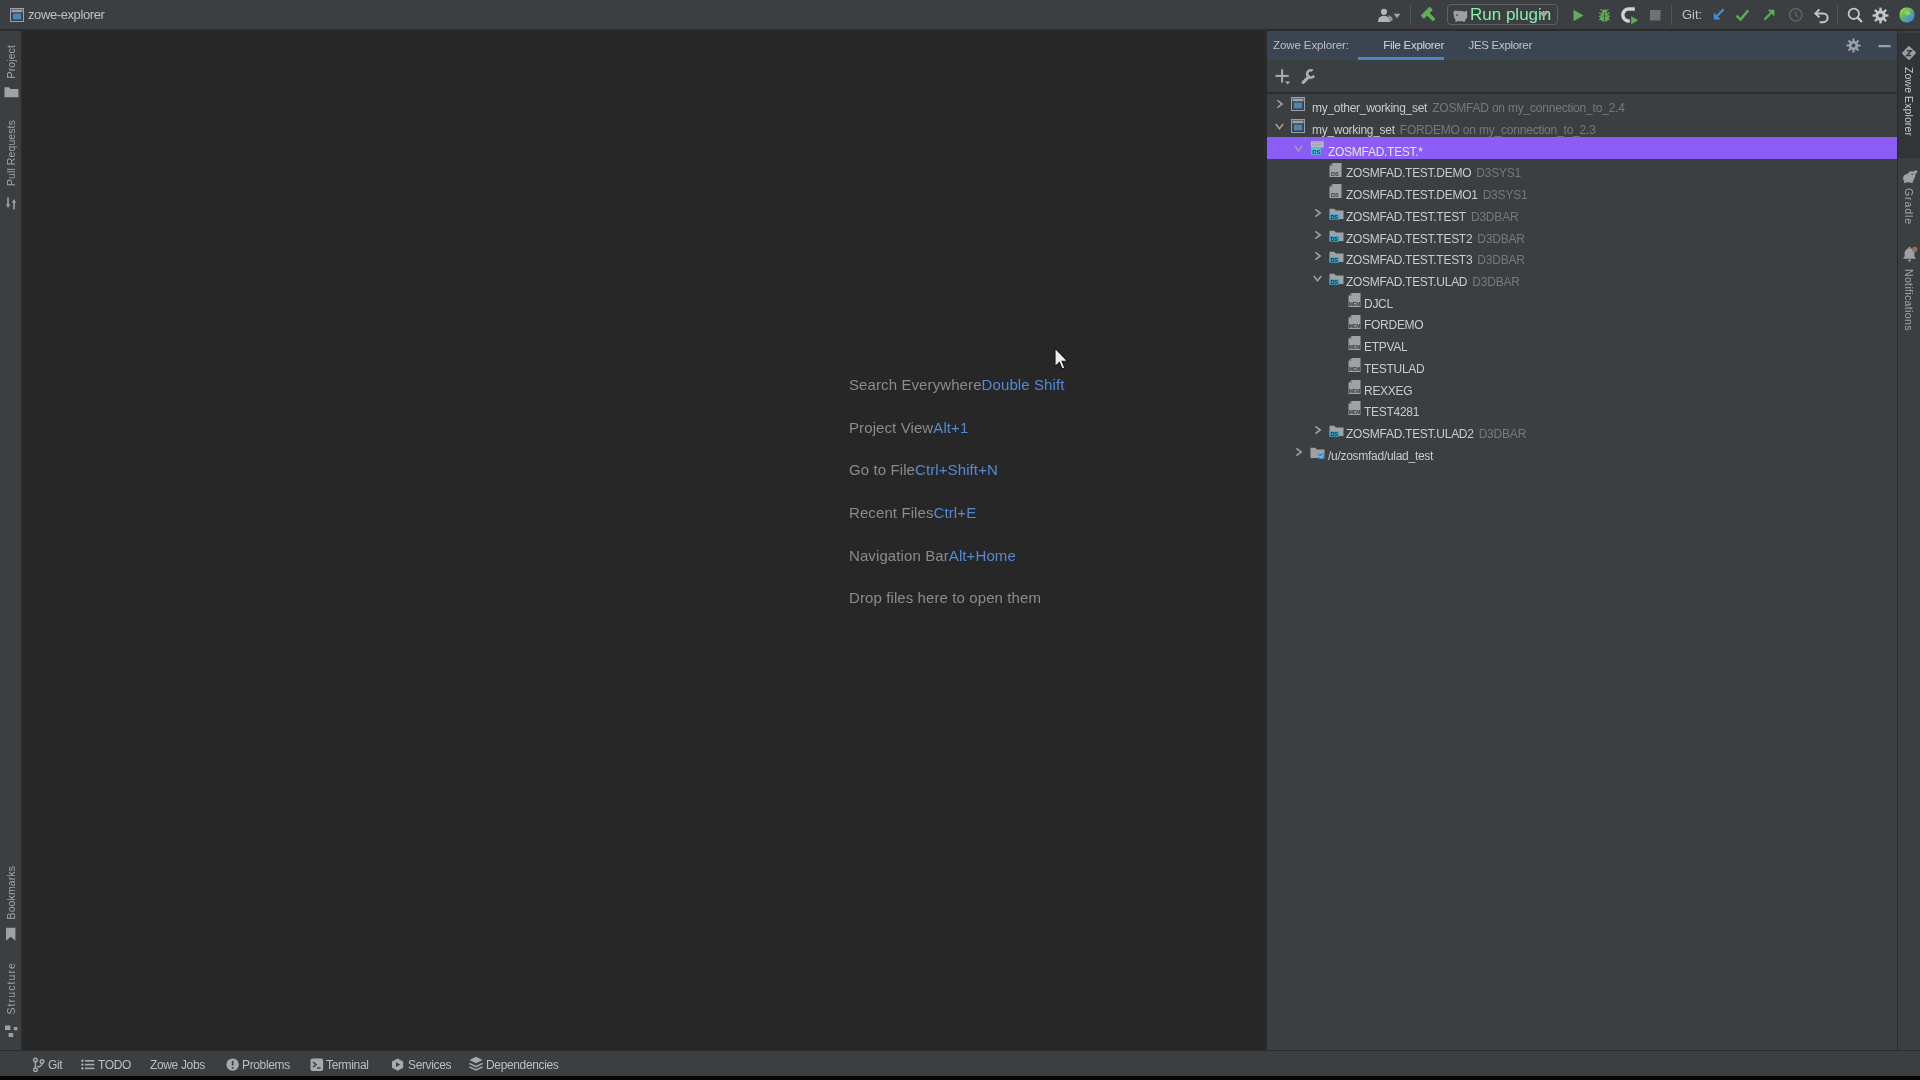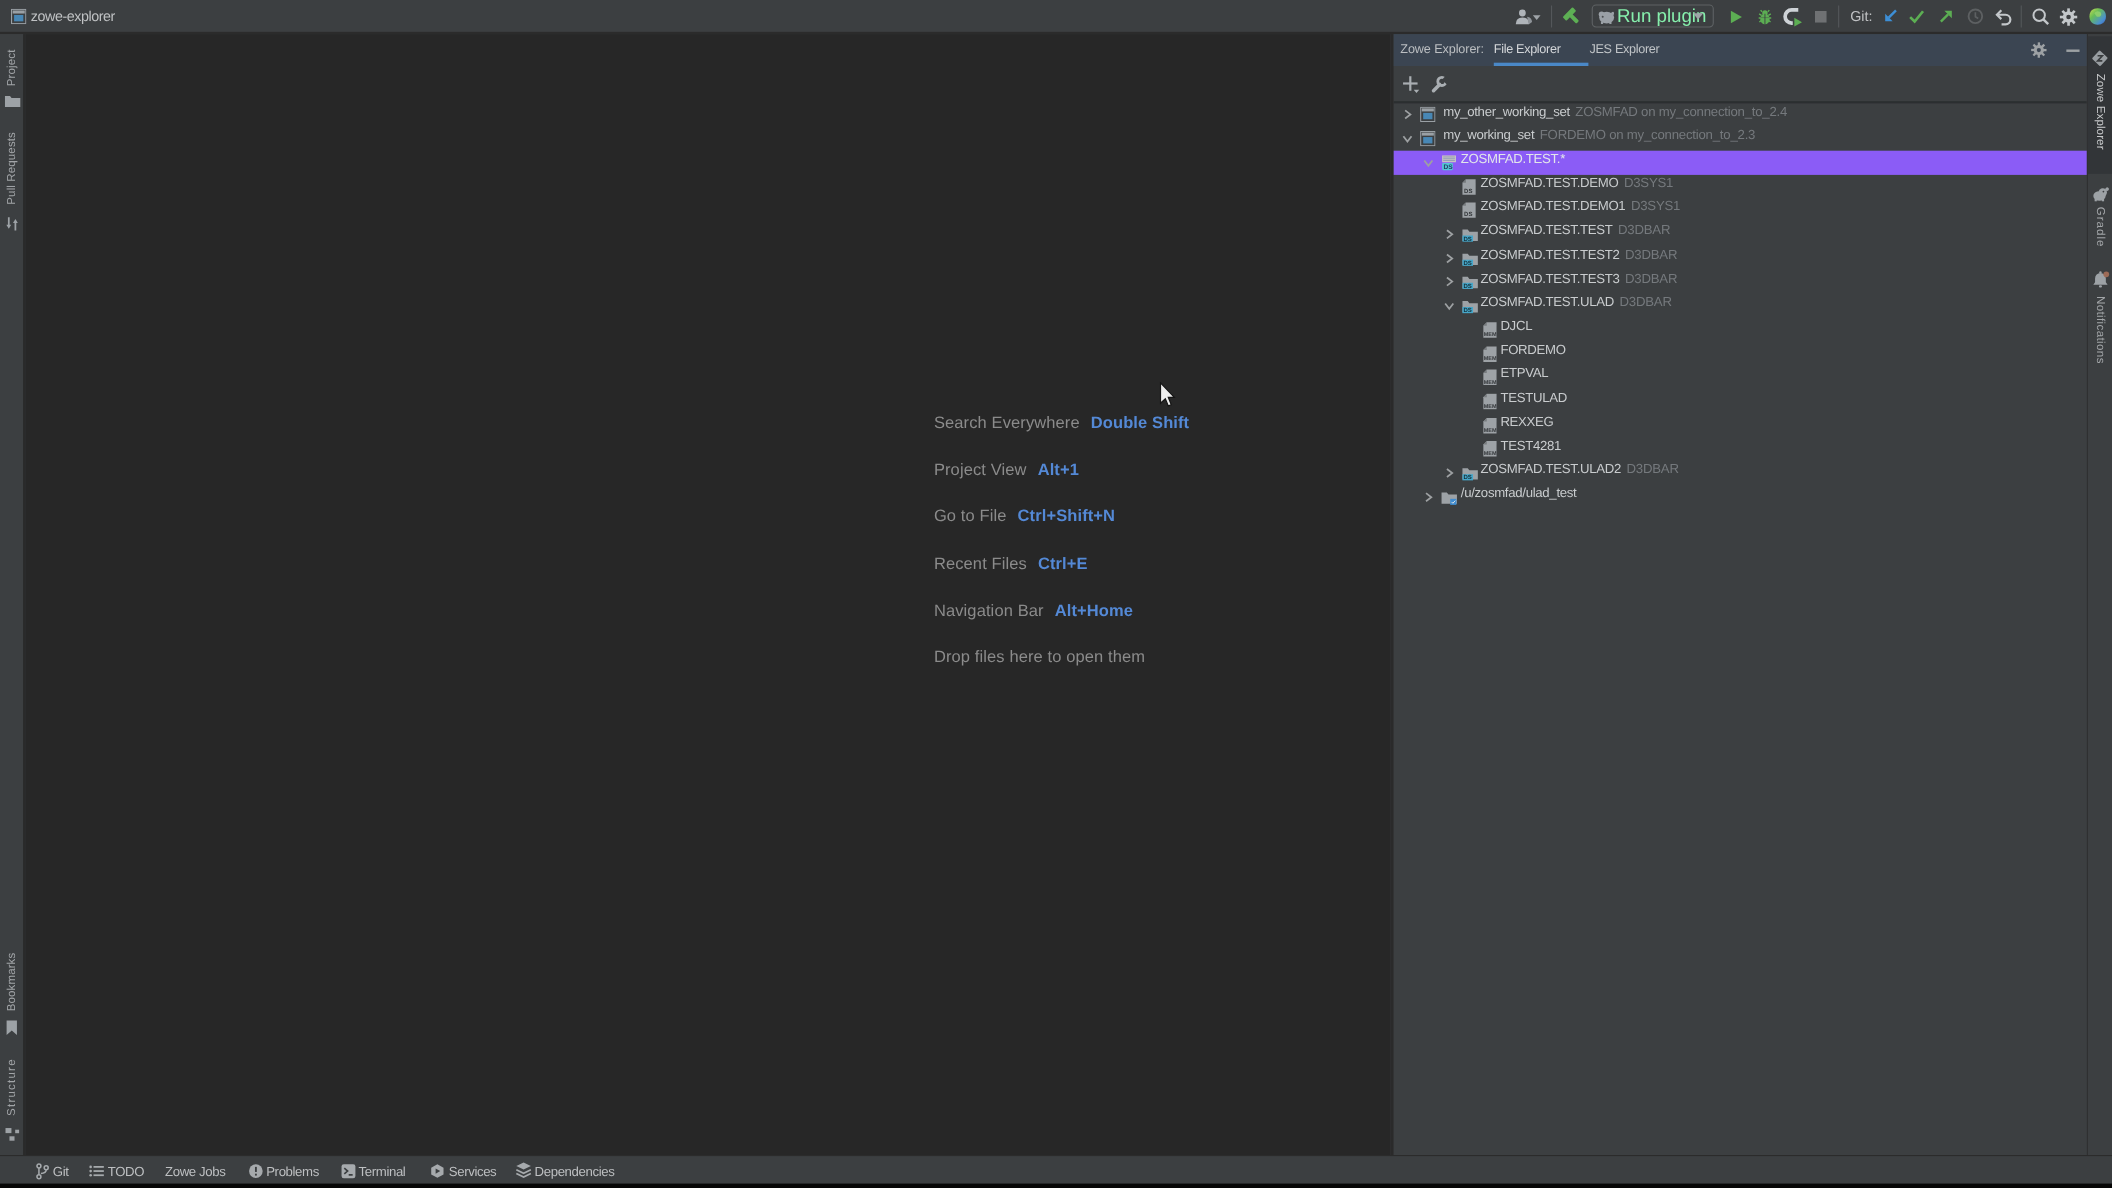--- a/index.html
+++ b/index.html
@@ -13,35 +13,35 @@
 #gitlbl{left:1682px;top:0;height:30px;line-height:30px;font-size:13px;color:#bfc1c3}
 #lstripe{left:0;top:31px;width:21px;height:1019px;background:#3c3f41}
 #lstripeline{left:21px;top:31px;width:2px;height:1019px;background:#2a2a2a}
 #editor{left:23px;top:31px;width:1241px;height:1019px;background:#272727}
 #midsep{left:1264px;top:31px;width:3px;height:1019px;background:#2a2a2a}
 #panel{left:1267px;top:31px;width:630px;height:1019px;background:#3c3f41}
 #rsep{left:1897px;top:31px;width:1px;height:1019px;background:#2a2a2a}
 #rstripe{left:1898px;top:31px;width:22px;height:1019px;background:#3c3f41}
 #twhead{left:0;top:0;width:630px;height:29px;background:#3b4552}
 #twlbl{left:6px;top:0;height:26px;line-height:29px;font-size:11.5px;letter-spacing:-0.1px;color:#bcbfc2}
-.tab{top:0;height:29px;line-height:29px;font-size:11.5px;letter-spacing:-0.3px;text-align:left}
+.tab{top:0;height:29px;line-height:29px;font-size:11.5px;letter-spacing:-0.3px;text-align:right}
 #tab1{left:91px;width:86px;color:#d3d6d9}
 #tab1u{left:91px;top:26px;width:86px;height:3px;background:#4a88c7}
 #tab2{left:178px;width:87px;color:#c0c4c7}
 #twbar{left:0;top:29px;width:630px;height:32px}
 #twbarline{left:0;top:60.5px;width:630px;height:2px;background:#2b2e30}
 #tree{left:0;top:62.5px;width:630px}
 .row{position:relative;height:21.72px}
 .row svg{position:absolute;top:50%;transform:translateY(-50%)}
-.tx{position:absolute;top:0;height:100%;display:flex;align-items:flex-start;white-space:pre;font-size:12px;letter-spacing:-0.28px;color:#c9ccce}
+.tx{position:absolute;top:0;height:100%;display:flex;align-items:flex-end;white-space:pre;font-size:12px;letter-spacing:-0.28px;color:#c9ccce}
 .tx i{font-style:normal;color:#75797d;margin-left:5px;letter-spacing:-0.2px}
 .sel{background:#8b5cf6}
 .sel .tx{color:#e2e6ea}
 .hint{position:absolute;left:849px;height:20px;line-height:20px;font-size:15px;color:#8b8b8b;letter-spacing:0.1px;white-space:pre}
-.hint b{font-weight:bold;color:#5489d6;margin-left:10px}
+.hint b{font-weight:normal;color:#5489d6;}
 .vlab{writing-mode:sideways-lr;font-size:10.5px;color:#a2a5a8;letter-spacing:0.1px;white-space:pre}
 .vlabr{writing-mode:vertical-rl;font-size:10.5px;color:#a2a5a8;letter-spacing:0.1px;white-space:pre}
 #zactive{left:0;top:2px;width:22px;height:125px;background:#323538}
 #status{left:0;top:1050px;width:1920px;height:26px;background:#3c3f41;border-top:1px solid #2b2b2b}
 #black{left:0;top:1076px;width:1920px;height:4px;background:#060606}
 .sbt{position:absolute;top:1054px;height:22px;line-height:22px;font-size:12px;letter-spacing:-0.35px;color:#bdbfc1}
 .sbi{position:absolute}
 </style></head><body>
 <div id="title" class="ab"></div>
 <div id="titleline" class="ab"></div>

